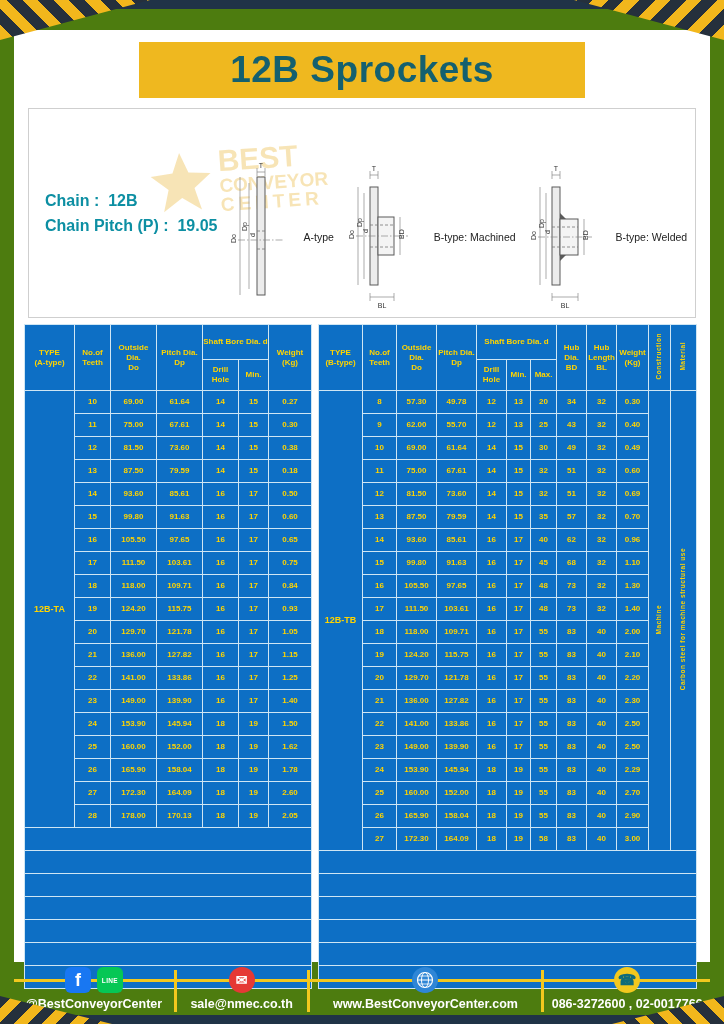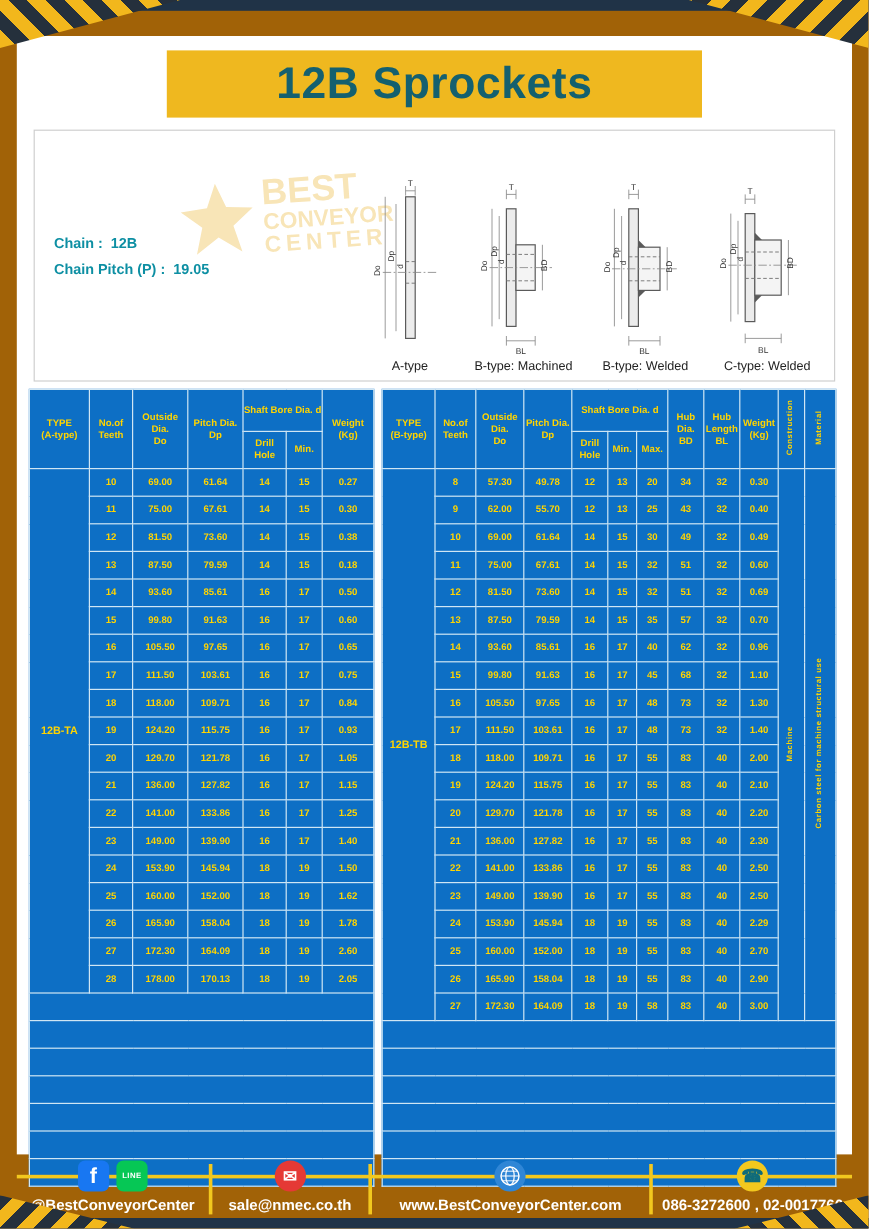--- a/index.html
+++ b/index.html
@@ -1,16 +1,16 @@
 <!DOCTYPE html>
 <html><head>
 <meta charset="utf-8">
 <style>
   html,body{margin:0;padding:0;}
-  .page{position:relative;width:724px;height:1024px;background:#a16207;overflow:hidden;
+  .page{position:relative;width:724px;height:1024px;background:#4d7c0f;overflow:hidden;
         font-family:"Liberation Sans",sans-serif;}
   .strip{position:absolute;left:0;right:0;height:9px;background:#203347;z-index:3;}
   .strip-top{top:0;} .strip-bottom{bottom:0;}
   .hazard{position:absolute;z-index:4;}
   .hz-tl{top:0;left:0;width:150px;height:40px;
      background:repeating-linear-gradient(45deg,#f2b71c 0 11px,#25303c 11px 22px);
      clip-path:polygon(0 0,100% 0,0 100%);}
   .hz-tr{top:0;right:0;width:150px;height:40px;
      background:repeating-linear-gradient(-45deg,#f2b71c 0 11px,#25303c 11px 22px);
      clip-path:polygon(0 0,100% 0,100% 100%);}
@@ -19,23 +19,23 @@
      clip-path:polygon(0 0,0 100%,100% 100%);}
   .hz-br{bottom:0;right:0;width:112px;height:28px;
      background:repeating-linear-gradient(45deg,#f2b71c 0 10px,#25303c 10px 20px);
      clip-path:polygon(100% 0,0 100%,100% 100%);}
   .card{position:absolute;left:14px;right:14px;top:30px;height:932px;background:#ffffff;z-index:1;}
   .title-banner{width:446px;height:56px;margin:12px auto 0;background:#efb81f;
      display:flex;align-items:center;justify-content:center;}
   .title-text{font-size:37px;font-weight:bold;color:#14606f;letter-spacing:0.5px;}
   .info-box{margin:10px 14px 0;height:208px;border:1px solid #cfcfcf;display:flex;position:relative;overflow:hidden;}
   .specs{width:252px;display:flex;flex-direction:column;justify-content:center;gap:7px;padding-left:16px;z-index:2;}
-  .spec-line{color:#0d8fa3;font-weight:bold;font-size:12px;white-space:nowrap;}
+  .spec-line{color:#0d8fa3;font-weight:bold;font-size:16px;white-space:nowrap;}
   .diagrams{flex:1;display:flex;align-items:flex-end;justify-content:space-evenly;padding:4px 4px 6px 0;position:relative;z-index:2;}
-  .figure{display:flex;flex-direction:column;align-items:center;}
+  .figure{display:flex;flex-direction:row;align-items:center;}
   .fig-label{font-size:10.5px;color:#222;margin-top:1px;white-space:nowrap;}
   .watermark{position:absolute;left:120px;top:36px;display:flex;align-items:center;gap:6px;
      opacity:0.30;z-index:1;transform:rotate(-4deg);}
   .wm-text{color:#e7a811;font-weight:bold;text-align:left;line-height:1.0;}
   .wm-l1{font-size:30px;} .wm-l2{font-size:19px;} .wm-l3{font-size:19px;letter-spacing:4px;}
   svg .plate{fill:#ececec;stroke:#5a5a5a;stroke-width:1;}
   svg .hub{fill:#f4f4f4;stroke:#5a5a5a;stroke-width:1;}
   svg .dash{stroke:#777;stroke-width:0.8;stroke-dasharray:3 2;fill:none;}
   svg .cl{stroke:#888;stroke-width:0.7;stroke-dasharray:7 2 1.5 2;fill:none;}
   svg .dim{stroke:#888;stroke-width:0.7;fill:none;}

